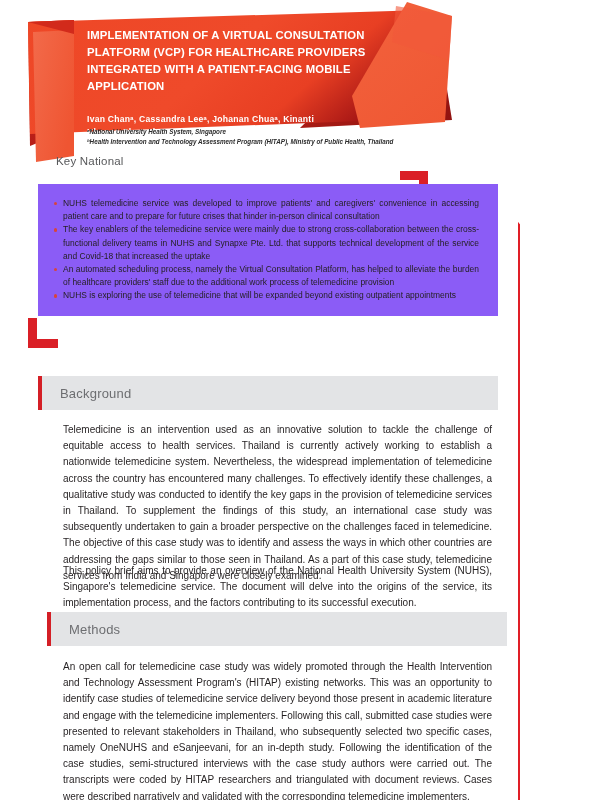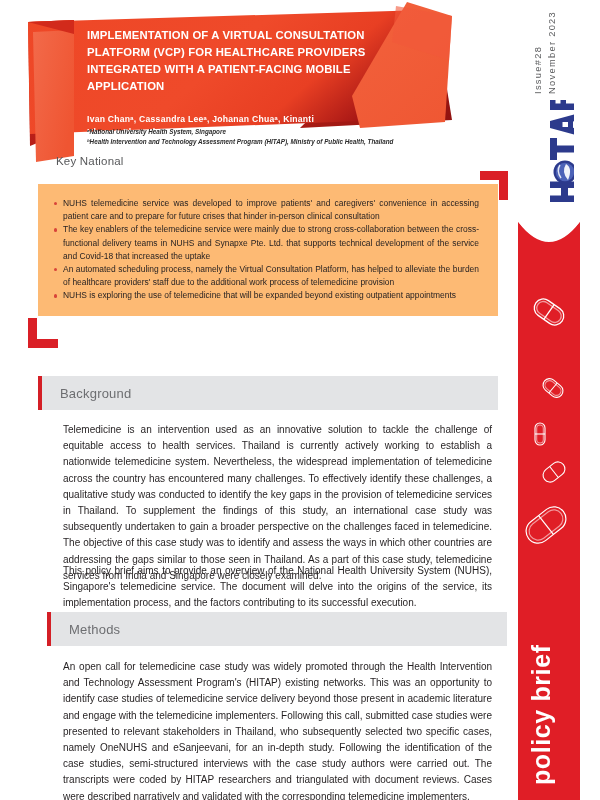--- a/index.html
+++ b/index.html
@@ -4,21 +4,21 @@
 <style>
   * { box-sizing: border-box; margin: 0; padding: 0; }
   html, body {
     width: 600px; height: 800px;
     background: #ffffff;
     font-family: "Liberation Sans", sans-serif;
     overflow: hidden;
   }
   #page {
     position: relative;
-    width: 600px; height: 800px;
+    width: 520px; height: 800px;
     background: #ffffff;
     overflow: hidden;
   }
 
   
   .ribbon-wrap { position: absolute; left: 0; top: 0; width: 520px; height: 165px; }
   .ribbon-svg { position: absolute; left: 0; top: 0; }
 
   .title-block {
     position: absolute;
@@ -75,21 +75,21 @@
     left: 28px; bottom: 452px;
     width: 30px; height: 30px;
     border-bottom: 9px solid #da1f26;
     border-left: 9px solid #da1f26;
     z-index: 1;
   }
   .km-box {
     position: absolute;
     left: 38px; top: 184px;
     width: 460px;
-    background: #fdba74;
+    background: #8b5cf6;
     padding: 13px 19px 14px 14px;
     z-index: 2;
   }
   .km-item {
     font-size: 8.45px;
     color: #231f20;
     line-height: 1.56;
     text-align: justify;
     text-justify: inter-word;
     position: relative;

